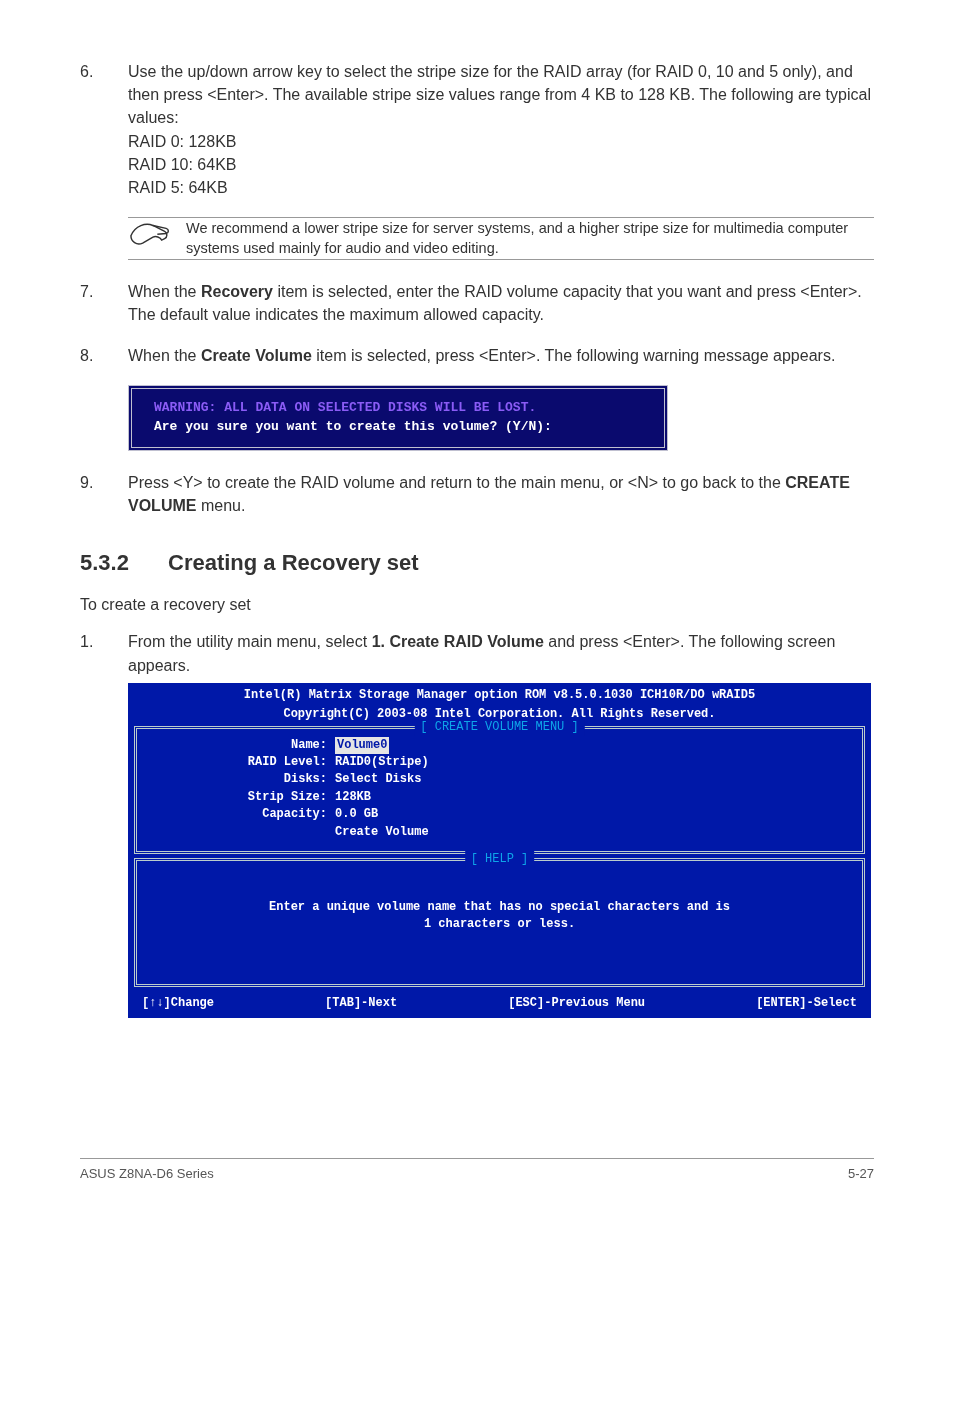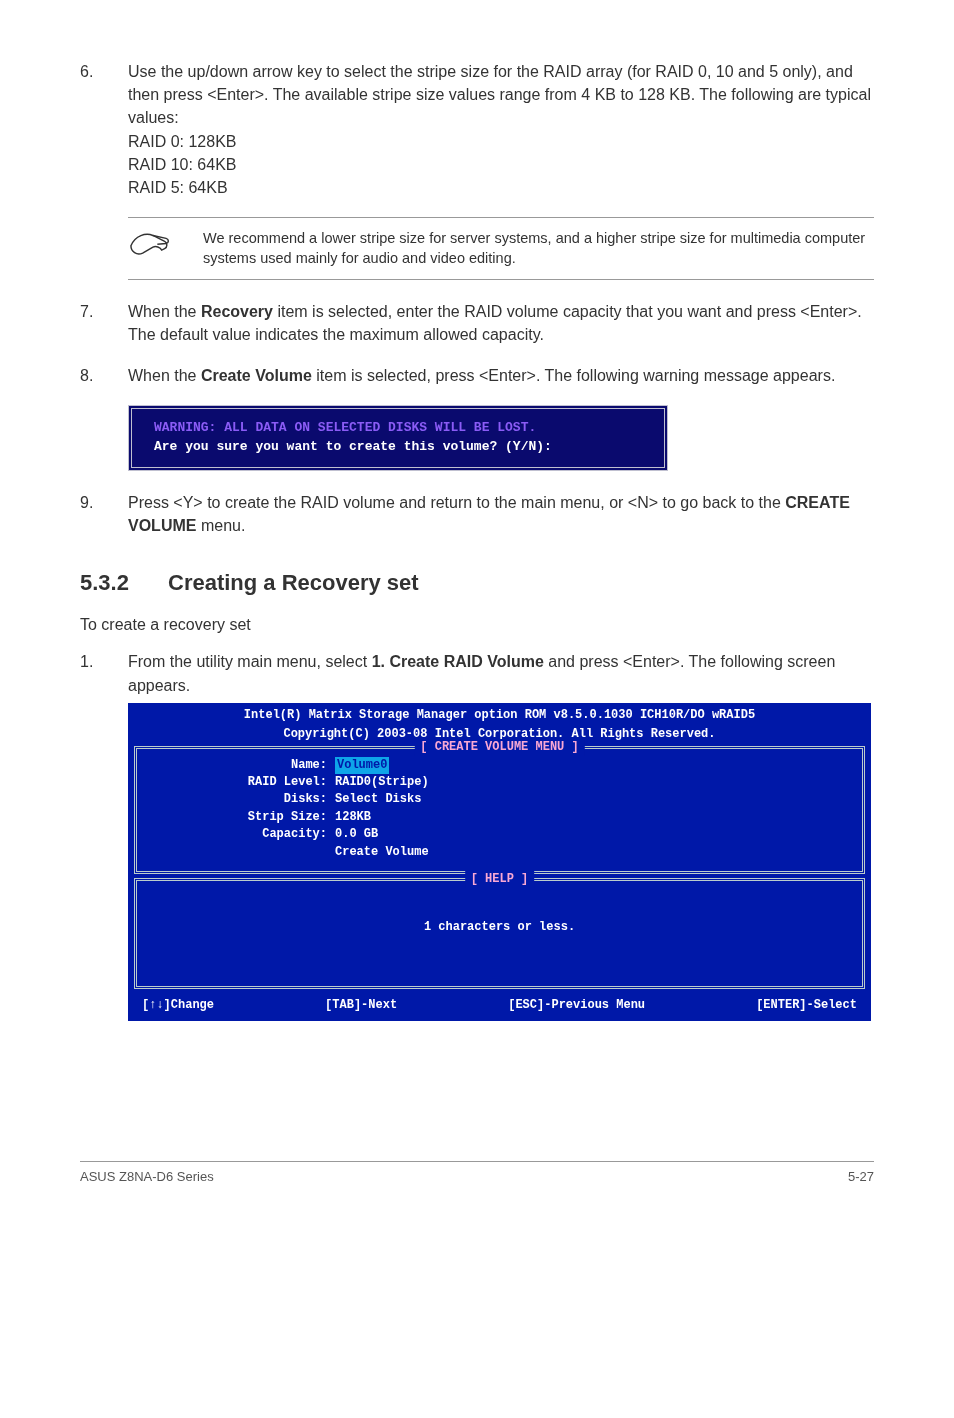--- a/index.html
+++ b/index.html
@@ -23,23 +23,22 @@
       flex: 1;
     }
     .indent-sub {
       margin-left: 0;
     }
     .note-row {
       display: flex;
       align-items: flex-start;
       border-top: 1px solid #999;
       border-bottom: 1px solid #999;
-      padding: 10px 0;
+      padding: 0 0;
       margin: 14px 0 20px 48px;
-      gap: 17px;
     }
     .note-icon {
       width: 44px;
       height: 34px;
       flex-shrink: 0;
       margin-right: 14px;
     }
     .note-text {
       font-size: 14.5px;
       line-height: 1.4;
@@ -83,29 +82,29 @@
       margin: 0 6px 4px 6px;
       position: relative;
       padding: 8px 10px 10px 10px;
     }
     .bios2 .panel-title {
       position: absolute;
       top: -10px;
       left: 50%;
       transform: translateX(-50%);
       background: #0018a8;
-      color: #f9a8d4;
+      color: #0ea5e9;
       padding: 0 6px;
-      font-weight: bold;
+      font-weight: normal;
       font-size: 12px;
     }
     .bios2 .formrow { display:flex; }
     .bios2 .lbl { width:180px; text-align:right; padding-right:8px; font-weight:bold;}
     .bios2 .val { font-weight:bold; }
-    .bios2 .val.sel { background:#0ea5e9; color:#0018a8; padding:0 2px;}
+    .bios2 .val.sel { background:#e5e5e5; color:#0018a8; padding:0 2px;}
     .bios2 .help-text { text-align:center; font-weight:bold; padding:30px 10px 40px 10px;}
     .bios2 .footer {
       display:flex; justify-content:space-between;
       padding: 4px 14px 6px 14px; font-weight:bold;
       font-size:12px;
     }
     .page-footer {
       margin-top: 140px;
       border-top: 1px solid #999;
       padding-top: 6px;
@@ -205,20 +204,21 @@
       </div>
     <div class="formrow">
         <div class="lbl"></div>
         <span class="val">Create Volume</span>
       </div>
   </div>
 
   <div class="panel">
     <div class="panel-title">[ HELP ]</div>
     <div class="help-text">
+      <div>Enter a unique volume name that has no special characters and is</div>
       <div>1 characters or less.</div>
     </div>
   </div>
 
   <div class="footer">
     <span>[↑↓]Change</span>
     <span>[TAB]-Next</span>
     <span>[ESC]-Previous Menu</span>
     <span>[ENTER]-Select</span>
   </div>

